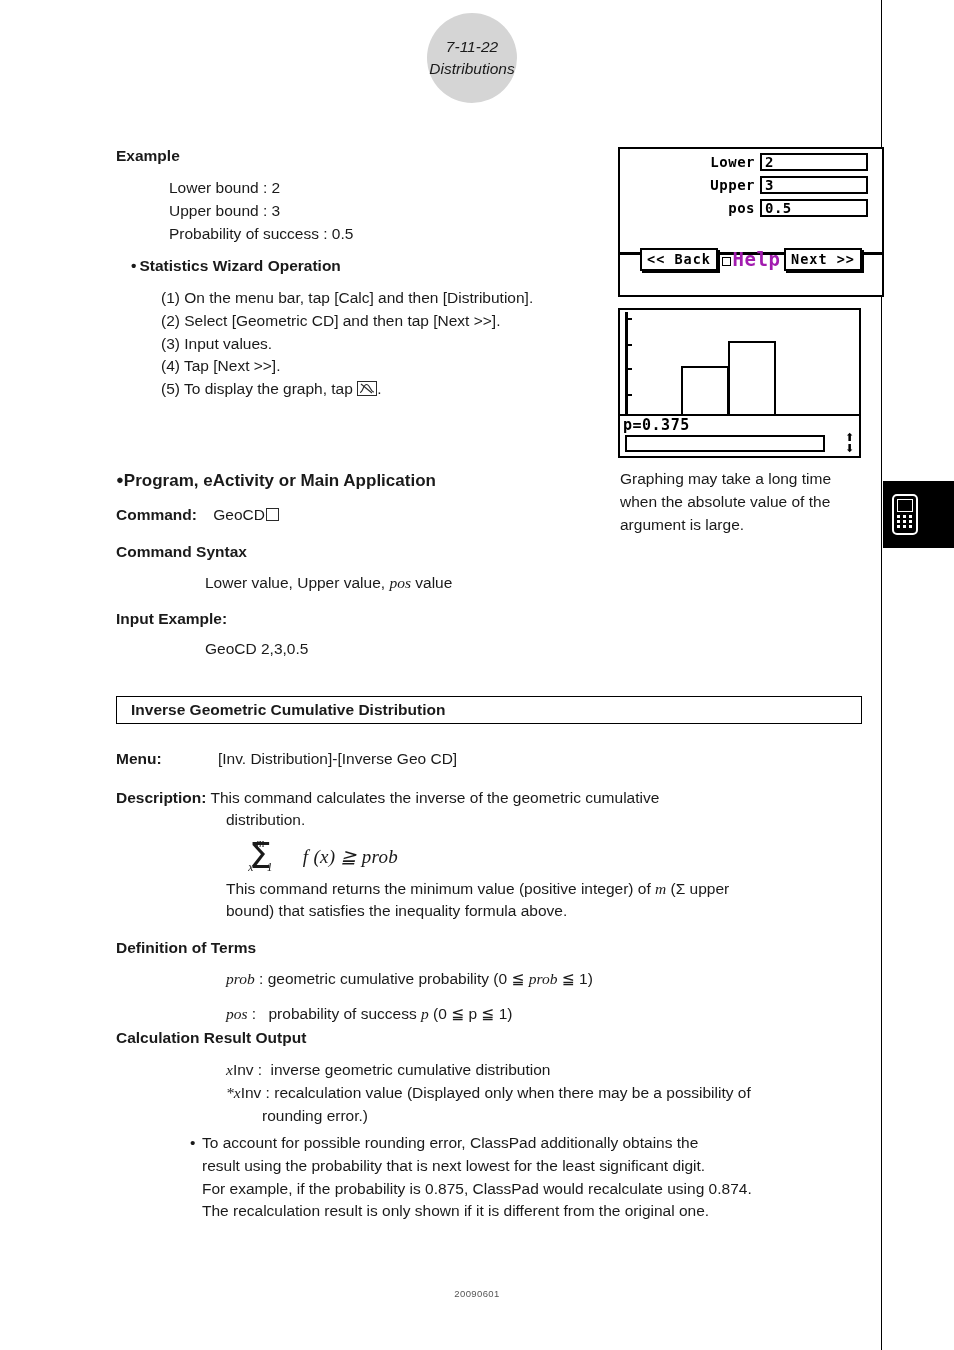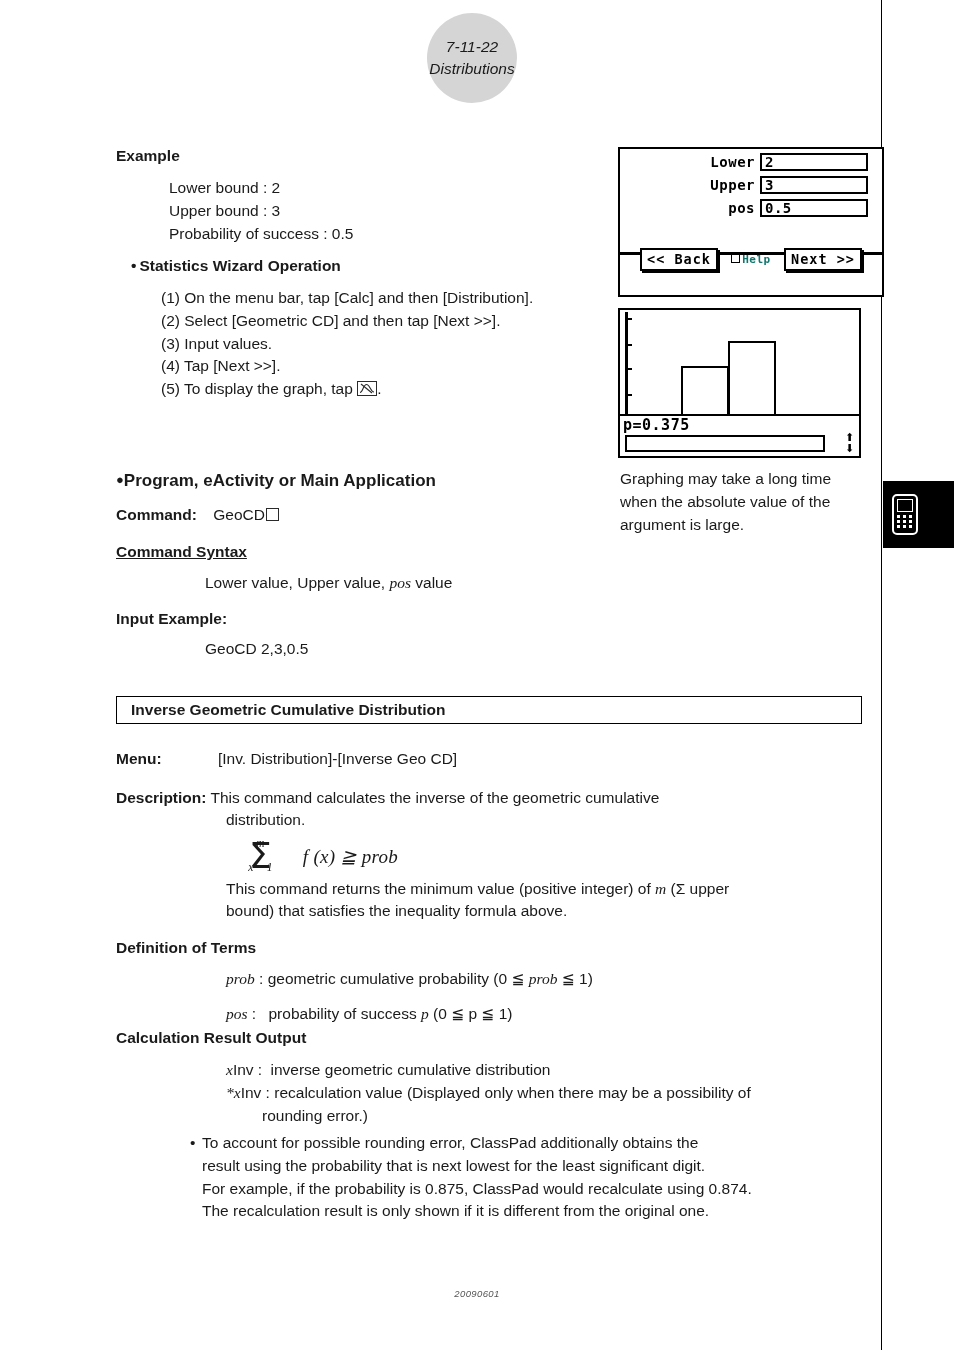--- a/index.html
+++ b/index.html
@@ -150,24 +150,24 @@
     box-shadow: 2px 2px 0 #000;
     font-size: 13.5px;
     font-weight: bold;
     letter-spacing: 1px;
     padding: 1px 5px 2px 5px;
     background: #fff;
     color: #000;
     white-space: nowrap;
   }
   .wiz-help {
-    font-size: 11px;
+    font-size: 19px;
     font-weight: bold;
     letter-spacing: 0.5px;
-    color: #0f766e;
+    color: #a21caf;
     white-space: nowrap;
   }
   .wiz-chk {
     display: inline-block;
     width: 9px; height: 9px;
     border: 1.8px solid #000;
     box-sizing: border-box;
     margin-right: 2px;
     vertical-align: 0px;
   }
@@ -355,21 +355,20 @@
 
   
   .footer {
     position: absolute;
     left: 0; right: 0;
     top: 1288px;
     text-align: center;
     font-size: 9.5px;
     color: #555;
     letter-spacing: 0.4px;
-    font-style: italic;
   }
 
   .indent-list div { white-space: nowrap; }
 </style>
 </head>
 <body>
 
 <div class="page-rule"></div>
 
 <div class="header-circle">
@@ -453,21 +452,21 @@
 
 <div class="blk" style="left:116px; top:471px;">
   <span style="font-size:13px; vertical-align:2px;">●</span><span style="font-weight:bold; font-size:17px;">Program, eActivity or Main Application</span>
 </div>
 
 <div class="blk txt" style="left:116px; top:504px;">
   <span class="h-bold">Command:</span>
   <span style="margin-left:12px;">GeoCD</span><span class="sq-box"></span>
 </div>
 
-<div class="blk h-bold" style="left:116px; top:543px;text-decoration:underline;">Command Syntax</div>
+<div class="blk h-bold" style="left:116px; top:543px;">Command Syntax</div>
 
 <div class="blk txt" style="left:205px; top:572px;">
   <span>Lower value, Upper value</span><span>,</span>
   <span class="ital">pos</span>
   <span>value</span>
 </div>
 
 <div class="blk h-bold" style="left:116px; top:610px;">Input Example:</div>
 
 <div class="blk txt" style="left:205px; top:638px;">GeoCD  2,3,0.5</div>

